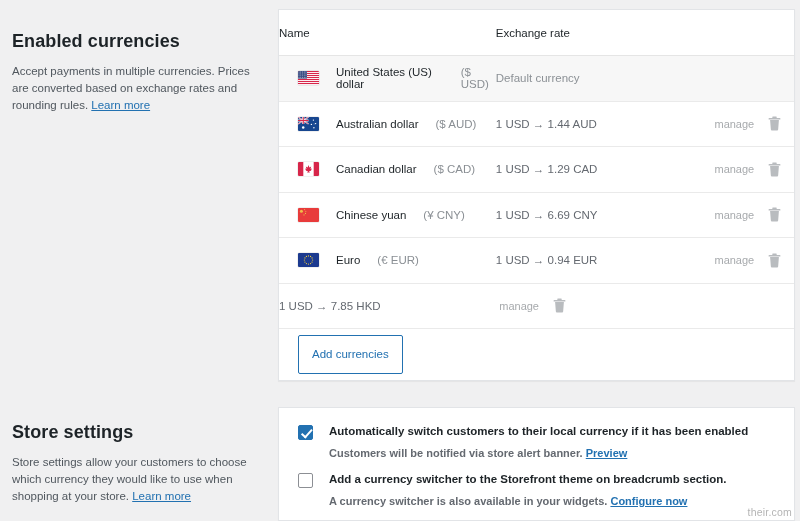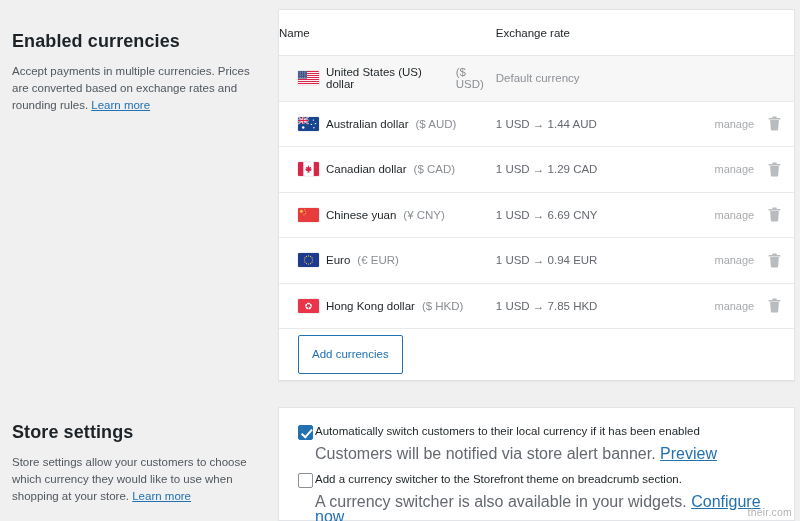--- a/index.html
+++ b/index.html
@@ -45,21 +45,21 @@
   .col-rate  { width: 190px; }
   .col-act   { width: 70px; text-align: right; }
   .col-del   { width: 40px; text-align: center; }
 
   .row {
     display: flex; align-items: center;
     height: 45.5px; border-bottom: 1px solid #eaeaea; background: #fff;
   }
   .row.default-row { background: #f7f7f7; border-bottom: 1px solid #eaeaea; }
   .row .cell-name {
-    width: 218px; padding-left: 19px; display: flex; align-items: center; gap: 7px;
+    width: 218px; padding-left: 19px; display: flex; align-items: center; gap: 17px;
   }
   .cname { font-size: 11.5px; color: #1d2327; }
   .ccode { font-size: 11.5px; color: #8a8f94; }
   .cell-rate { width: 190px; font-size: 11.5px; color: #646970; }
   .cell-rate.muted { color: #8c9196; }
   .cell-act { width: 70px; text-align: right; font-size: 11px; color: #a7aaad; cursor: pointer; }
   .cell-del { width: 40px; display: flex; justify-content: center; align-items: center; cursor: pointer; }
 
   
   .flag {
@@ -85,23 +85,23 @@
     width: 15px; height: 15px; flex: 0 0 15px; margin-top: 1px;
     border: 1px solid #8c8f94; border-radius: 2px; background: #fff;
     position: relative; cursor: pointer;
   }
   .cb.checked { background: #2271b1; border-color: #2271b1; }
   .cb.checked:after {
     content: ""; position: absolute; left: 4.6px; top: 1.1px;
     width: 4px; height: 8.5px; border: solid #fff;
     border-width: 0 2px 2px 0; transform: rotate(42deg);
   }
-  .setting-texts { margin-left: 2px; }
+  .setting-texts { margin-left: 16px; font-weight: bold; }
   .setting-main { font-size: 11.5px; color: #1d2327; line-height: 15px; }
-  .setting-sub { font-size: 16px; color: #646970; line-height: 15px; margin-top: 7px; }
+  .setting-sub { font-size: 11px; color: #646970; line-height: 15px; margin-top: 7px; }
 
   .watermark {
     position: absolute; right: 8px; bottom: 3px;
     font-size: 10.5px; color: #b4b4b4; letter-spacing: .2px;
   }
 </style>
 </head>
 <body>
 
 <div class="page">
@@ -263,34 +263,20 @@
           <div class="cell-act">manage</div>
           <div class="cell-del">
             <svg width="13" height="15" viewBox="0 0 13 15" aria-hidden="true">
               <rect x="0.6" y="2.1" width="11.8" height="1.5" rx="0.4" fill="#b9bcbf"></rect>
               <rect x="4.3" y="0.5" width="4.4" height="1.6" rx="0.5" fill="#b9bcbf"></rect>
               <path d="M2.1 4.1 h8.8 l-0.75 9.4 a1 1 0 0 1 -1 0.95 h-5.3 a1 1 0 0 1 -1 -0.95 Z" fill="#b9bcbf"></path>
             </svg>
           </div>
         </div>
         <div class="row">
-          <div class="cell-name">
-            <span class="flag"><svg viewBox="0 0 21 14" width="21" height="14">
-                <rect width="21" height="14" fill="#e8354a"></rect>
-                <g fill="#ffffff">
-                  <ellipse cx="10.50" cy="4.50" rx="1.55" ry="0.85" transform="rotate(0.0 10.50 4.50)"></ellipse>
-                  <ellipse cx="12.88" cy="6.23" rx="1.55" ry="0.85" transform="rotate(72.0 12.88 6.23)"></ellipse>
-                  <ellipse cx="11.97" cy="9.02" rx="1.55" ry="0.85" transform="rotate(144.0 11.97 9.02)"></ellipse>
-                  <ellipse cx="9.03" cy="9.02" rx="1.55" ry="0.85" transform="rotate(216.0 9.03 9.02)"></ellipse>
-                  <ellipse cx="8.12" cy="6.23" rx="1.55" ry="0.85" transform="rotate(288.0 8.12 6.23)"></ellipse>
-                </g>
-              </svg></span>
-            <span class="cname">Hong Kong dollar</span>
-            <span class="ccode">($ HKD)</span>
-          </div>
           <div class="cell-rate">1 USD → 7.85 HKD</div>
           <div class="cell-act">manage</div>
           <div class="cell-del">
             <svg width="13" height="15" viewBox="0 0 13 15" aria-hidden="true">
               <rect x="0.6" y="2.1" width="11.8" height="1.5" rx="0.4" fill="#b9bcbf"></rect>
               <rect x="4.3" y="0.5" width="4.4" height="1.6" rx="0.5" fill="#b9bcbf"></rect>
               <path d="M2.1 4.1 h8.8 l-0.75 9.4 a1 1 0 0 1 -1 0.95 h-5.3 a1 1 0 0 1 -1 -0.95 Z" fill="#b9bcbf"></path>
             </svg>
           </div>
         </div>

